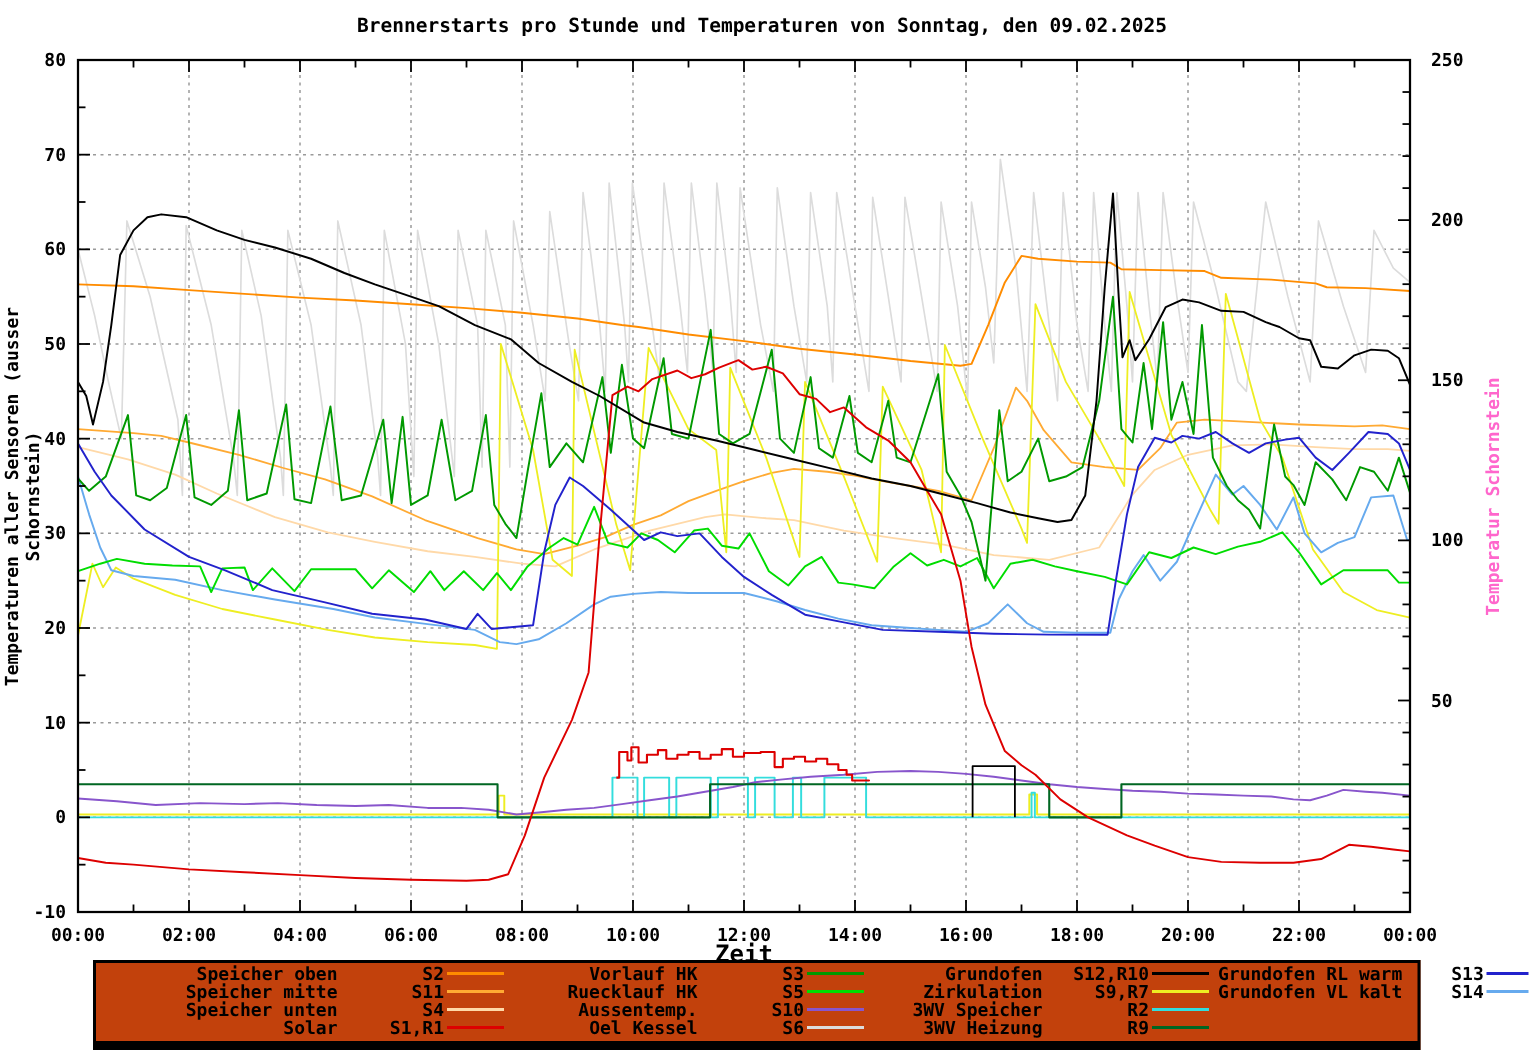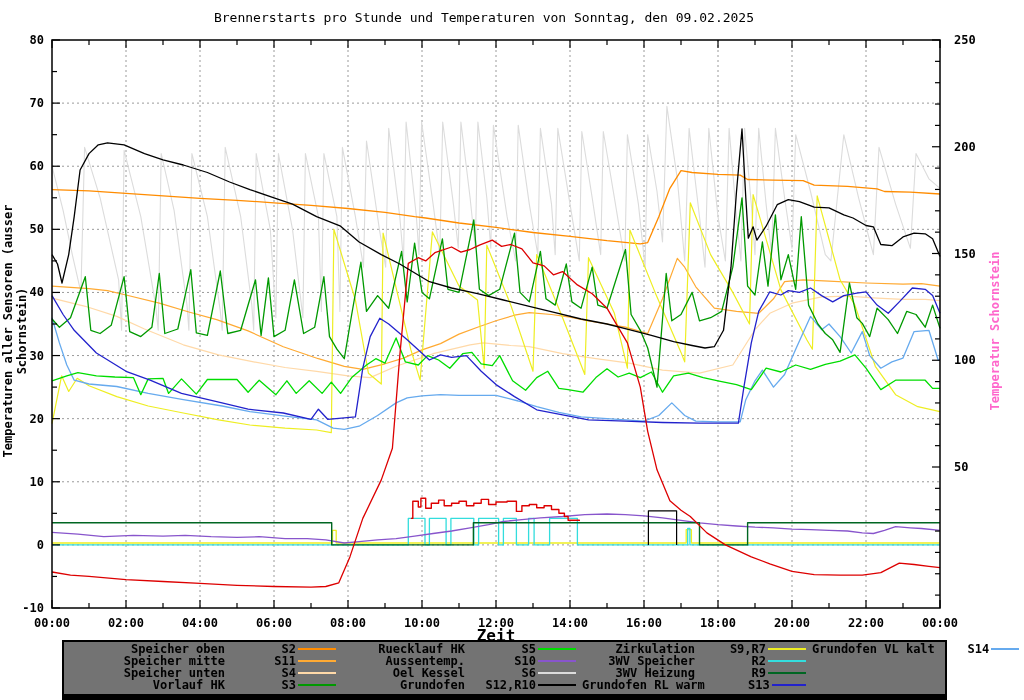--- a/index.html
+++ b/index.html
@@ -1,28 +1,28 @@
 <!DOCTYPE html>
 <html><head>
 <meta charset="utf-8">
 <style>
   html,body{margin:0;padding:0;background:#ffffff;}
   #screen{position:relative;width:1024px;height:700px;background:#fff;overflow:hidden;
           font-family:"DejaVu Sans Mono","Liberation Mono",monospace;}
-  #title{position:absolute;top:10px;left:40px;width:888px;text-align:center;
-         font-size:13px;font-weight:normal;color:#000;letter-spacing:0px;}
+  #title{position:absolute;top:10px;left:64px;width:888px;text-align:center;
+         font-size:13px;font-weight:bold;color:#000;letter-spacing:0px;}
   #chart-svg-container{position:absolute;top:0;left:0;width:1024px;height:700px;}
   #ylabel-left{position:absolute;left:-150px;top:317px;width:330px;text-align:center;
     transform:rotate(-90deg);font-size:12px;font-weight:bold;color:#000;}
   #ylabel-right{position:absolute;left:830px;top:324px;width:330px;text-align:center;
     transform:rotate(-90deg);font-size:12px;font-weight:bold;}
   #xlabel{position:absolute;top:626px;left:52px;width:888px;text-align:center;
     font-size:16px;font-weight:bold;color:#000;}
   #legend{position:absolute;left:62px;top:640px;width:881px;height:51px;
-    border:2px solid #000;border-bottom:7px solid #000;background:#737373;
+    border:2px solid #000;border-bottom:7px solid #000;background:#c2410c;
     display:grid;grid-template-columns:278px 240px 230px 213px;
     grid-auto-flow:column;grid-template-rows:repeat(4,12px);padding-top:1px;}
   .lg-entry{display:flex;align-items:center;font-size:12px;font-weight:bold;line-height:12px;height:12px;}
   .lg-name{flex:1;text-align:right;white-space:pre;}
   .lg-code{width:62px;text-align:right;padding-left:9px;white-space:pre;}
   .lg-line{width:38px;height:0;border-top:2px solid #000;margin:0 6px 0 2px;}
   .tick-label{font-size:12px;font-weight:bold;fill:#000;}
 </style>
 </head>
 <body>
@@ -205,20 +205,25 @@
         <span class="lg-name">Speicher mitte</span>
         <span class="lg-code">S11</span>
         <span class="lg-line" style="border-top-color: rgb(255, 170, 51);"></span>
       </div>
       <div class="lg-entry">
         <span class="lg-name">Speicher unten</span>
         <span class="lg-code">S4</span>
         <span class="lg-line" style="border-top-color: rgb(255, 217, 168);"></span>
       </div>
       <div class="lg-entry">
+        <span class="lg-name">Solar</span>
+        <span class="lg-code">S1,R1</span>
+        <span class="lg-line" style="border-top-color: rgb(221, 0, 0);"></span>
+      </div>
+      <div class="lg-entry">
         <span class="lg-name">Vorlauf HK</span>
         <span class="lg-code">S3</span>
         <span class="lg-line" style="border-top-color: rgb(0, 153, 0);"></span>
       </div>
       <div class="lg-entry">
         <span class="lg-name">Ruecklauf HK</span>
         <span class="lg-code">S5</span>
         <span class="lg-line" style="border-top-color: rgb(0, 221, 0);"></span>
       </div>
       <div class="lg-entry">

